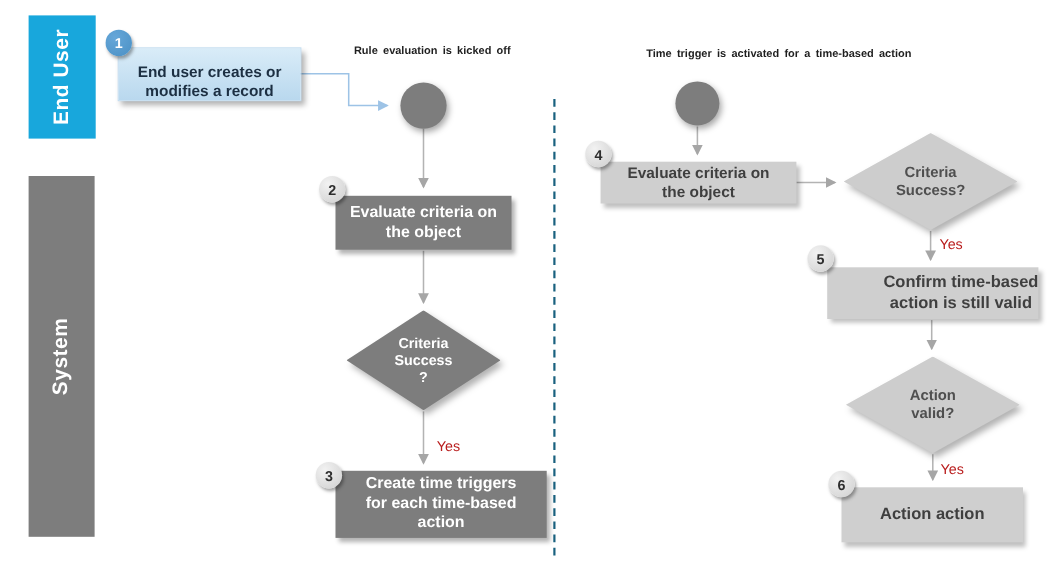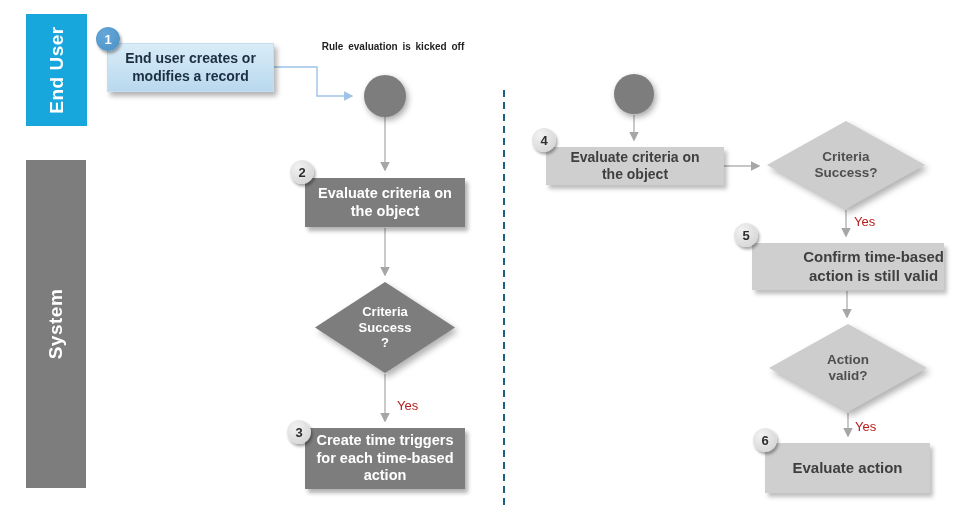--- a/index.html
+++ b/index.html
@@ -20,24 +20,24 @@
   .header-right{left:556px;top:44px;width:304px;}
   
   .pbox{display:flex;align-items:center;justify-content:center;text-align:center;
     box-shadow:3px 4px 4px rgba(0,0,0,.30);}
   .txt{white-space:pre-line;line-height:1.22;}
   .box-dark{background:var(--shape-dark,#7d7d7d);color:#fff;font-weight:bold;font-size:14.5px;}
   .box-light{background:var(--shape-light,#cfcfcf);color:#3f3f3f;font-weight:bold;font-size:14.5px;
     box-shadow:3px 4px 4px rgba(0,0,0,.25);}
   .box-blue{background:linear-gradient(180deg,var(--step1-fill-top,#d9ecf8) 0%,var(--step1-fill-bottom,#b9d8ee) 100%);
     border:1px solid #c4ddf0;color:#1c2f42;font-weight:bold;font-size:14px;
-    box-shadow:3px 4px 5px rgba(0,0,0,.30);}
+    box-shadow:3px 4px 5px rgba(0,0,0,.30);align-items:flex-end;}
   .box1{left:107px;top:43px;width:165px;height:47px;}
   .box2{left:305px;top:178px;width:160px;height:49px;}
-  .box3{left:305px;top:428px;width:160px;height:61px;}
+  .box3{left:305px;top:428px;width:192px;height:61px;}
   .box4{left:546px;top:147px;width:178px;height:38px;font-size:14px;}
   .box5{left:752px;top:243px;width:192px;height:47px;font-size:15px;justify-content:flex-end;}
   .box6{left:765px;top:443px;width:165px;height:50px;font-size:15px;}
   
   .dwrap{filter:drop-shadow(3px 4px 3px rgba(0,0,0,.30));}
   .diamond{width:100%;height:100%;clip-path:polygon(50% 0,100% 50%,50% 100%,0 50%);
     display:flex;align-items:center;justify-content:center;text-align:center;}
   .diamond-dark{background:var(--shape-dark,#7d7d7d);color:#fff;font-weight:bold;font-size:13px;}
   .diamond-light{background:#cdcdcd;color:#4f4f4f;font-weight:600;font-size:13.5px;}
   .d1{left:315px;top:282px;width:140px;height:91px;}
@@ -69,20 +69,21 @@
 <div id="canvas">
 
   <div class="abs lane lane-enduser">
     <span class="lane-label">End User</span>
   </div>
   <div class="abs lane lane-system">
     <span class="lane-label">System</span>
   </div>
 
   <div class="abs flow-header header-left">Rule evaluation is kicked off</div>
+  <div class="abs flow-header header-right">Time trigger is activated for a time-based action</div>
 
   <svg id="wires" viewBox="0 0 960 513">
     <defs>
       <marker id="arrGray" viewBox="0 0 10 10" refX="8.5" refY="5" markerWidth="7" markerHeight="7" orient="auto-start-reverse">
         <path d="M0 0 L10 5 L0 10 z" fill="#a6a6a6"></path>
       </marker>
       <marker id="arrBlue" viewBox="0 0 10 10" refX="8.5" refY="5" markerWidth="7" markerHeight="7" orient="auto-start-reverse">
         <path d="M0 0 L10 5 L0 10 z" fill="#9dc3e6"></path>
       </marker>
     </defs>
@@ -139,21 +140,21 @@
 action is still valid</span>
   </div>
   <div class="abs dwrap d3">
     <div class="diamond diamond-light">
       <span class="txt">Action
 valid?</span>
     </div>
   </div>
   <div class="abs yes yes-r2">Yes</div>
   <div class="abs pbox box-light box6">
-    <span class="txt">Evaluate action</span>
+    <span class="txt">Action action</span>
   </div>
 
   <div class="abs badge badge-blue b1">1</div>
   <div class="abs badge badge-gray b2">2</div>
   <div class="abs badge badge-gray b3">3</div>
   <div class="abs badge badge-gray b4">4</div>
   <div class="abs badge badge-gray b5">5</div>
   <div class="abs badge badge-gray b6">6</div>
 
 </div>

